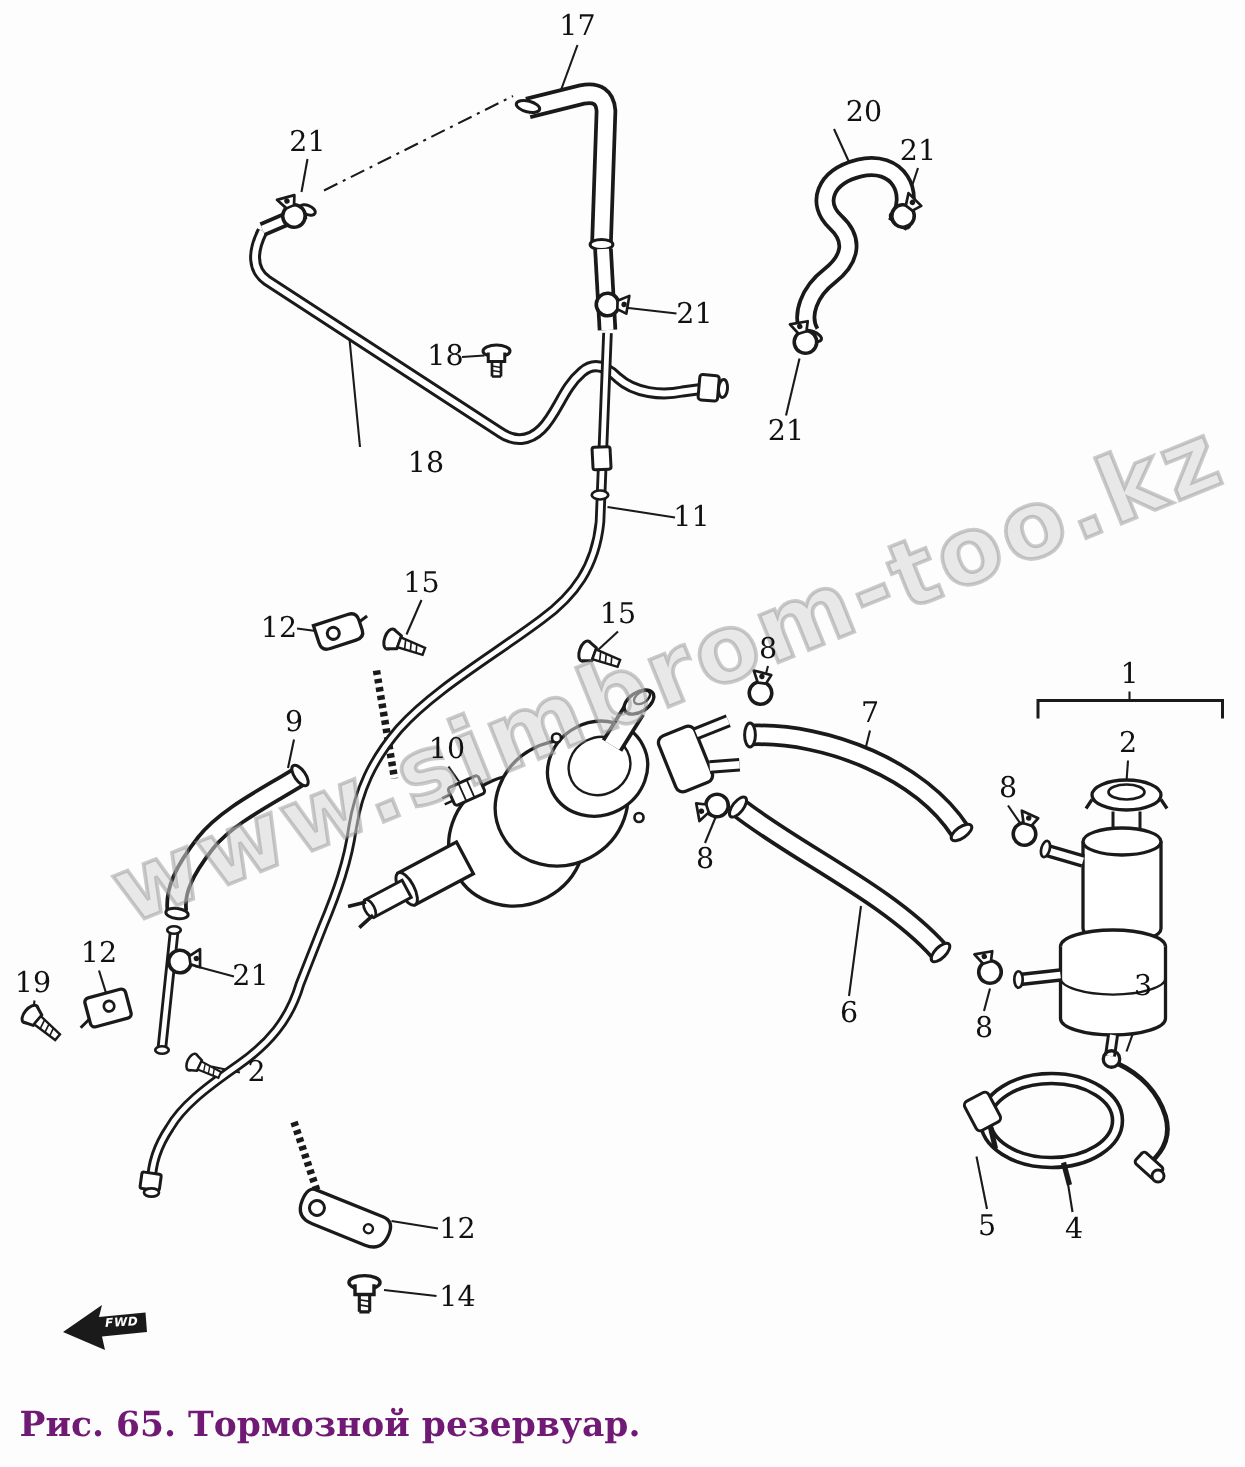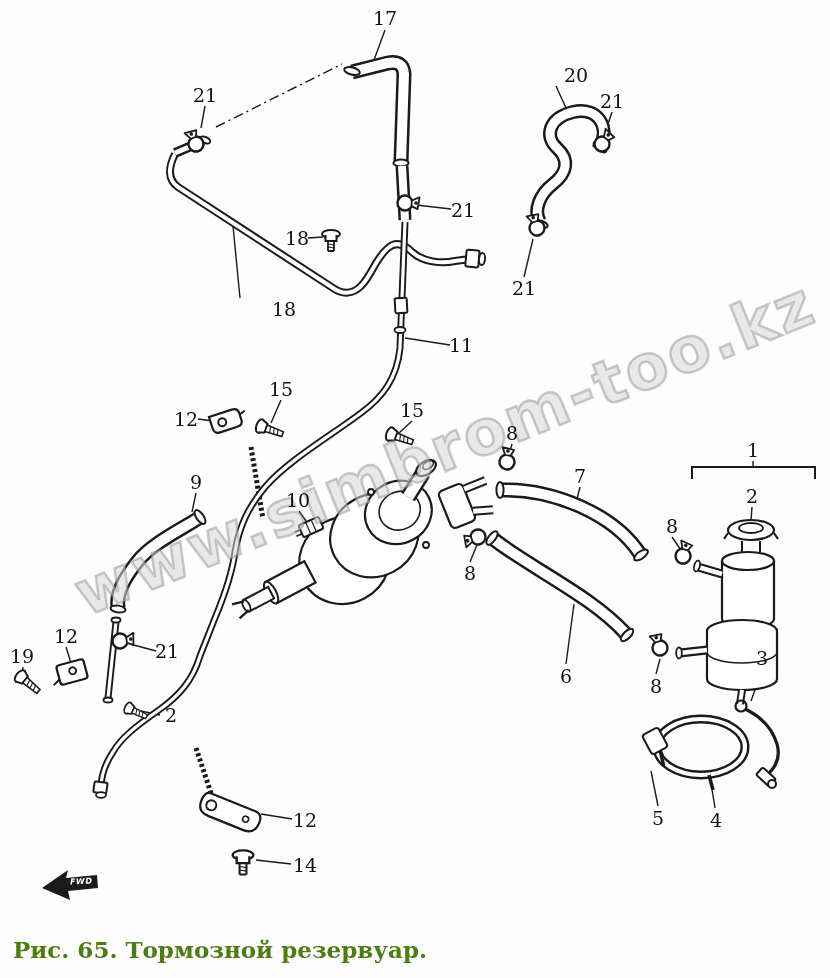--- a/index.html
+++ b/index.html
@@ -18,21 +18,21 @@
   .watermark{
     position:absolute;left:78px;top:560px;white-space:nowrap;
     transform:rotate(-22deg);transform-origin:0 50%;
     font:bold 62px "DejaVu Sans",sans-serif;letter-spacing:3px;
     color:rgba(215,215,215,0.55);
     -webkit-text-stroke:2.5px rgba(140,140,140,0.45);
     pointer-events:none;
   }
   .caption{
     position:absolute;left:13px;top:936px;
-    font:bold 23px "DejaVu Serif",serif;color:#4d7c0f;
+    font:bold 23px "DejaVu Serif",serif;color:#701a75;
   }
   .fwd{
     position:absolute;left:40px;top:866px;width:60px;height:36px;
   }
   .fwd .fwd-label{
     position:absolute;left:30px;top:11px;
     font:bold italic 8px "DejaVu Sans",sans-serif;color:#fff;
     transform:rotate(-3deg);letter-spacing:0.5px;
   }
 </style>

